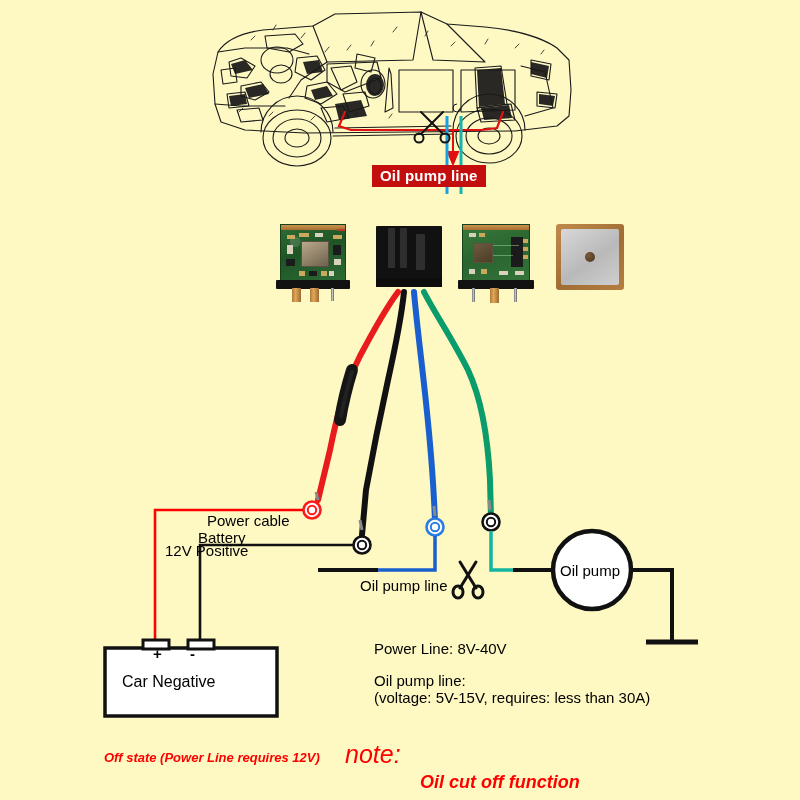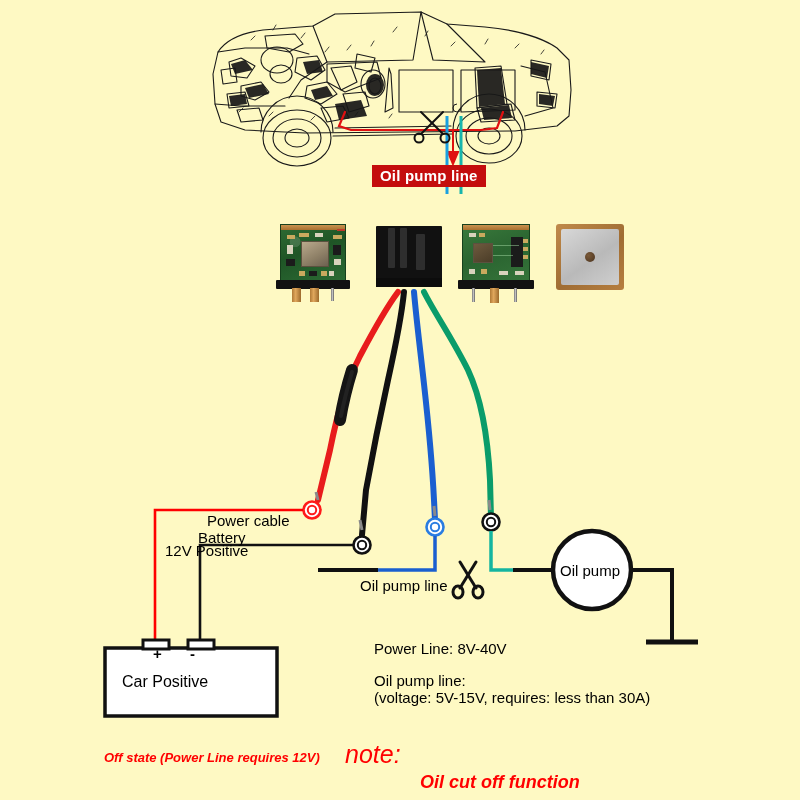--- a/index.html
+++ b/index.html
@@ -409,21 +409,21 @@
     <rect x="188" y="640" width="26" height="9" fill="#ffffff" stroke="#111111" stroke-width="3"></rect>
   </svg>
 
   <div class="lbl" id="label-12v-positive">12V Positive</div>
   <div class="lbl" id="label-power-cable">Power cable</div>
   <div class="lbl" id="label-negative">Battery</div>
   <div class="lbl" id="label-oil-pump-line">Oil pump line</div>
   <div class="lbl" id="label-oil-pump">Oil pump</div>
   <div class="lbl" id="label-battery-plus">+</div>
   <div class="lbl" id="label-battery-minus">-</div>
-  <div class="lbl" id="label-car-battery">Car Positive</div>
+  <div class="lbl" id="label-car-battery">Car Negative</div>
 
   <div class="lbl" id="spec-power-line">Power Line: 8V-40V</div>
   <div class="lbl" id="spec-oil-line-1">Oil pump line:</div>
   <div class="lbl" id="spec-oil-line-2">(voltage: 5V-15V, requires: less than 30A)</div>
 
   <div class="lbl-red" id="note-off-state">Off state (Power Line requires 12V)</div>
   <div class="lbl-red" id="note-word">note:</div>
   <div class="lbl-red" id="note-line-2">Oil cut off function</div>
 
 </div>

